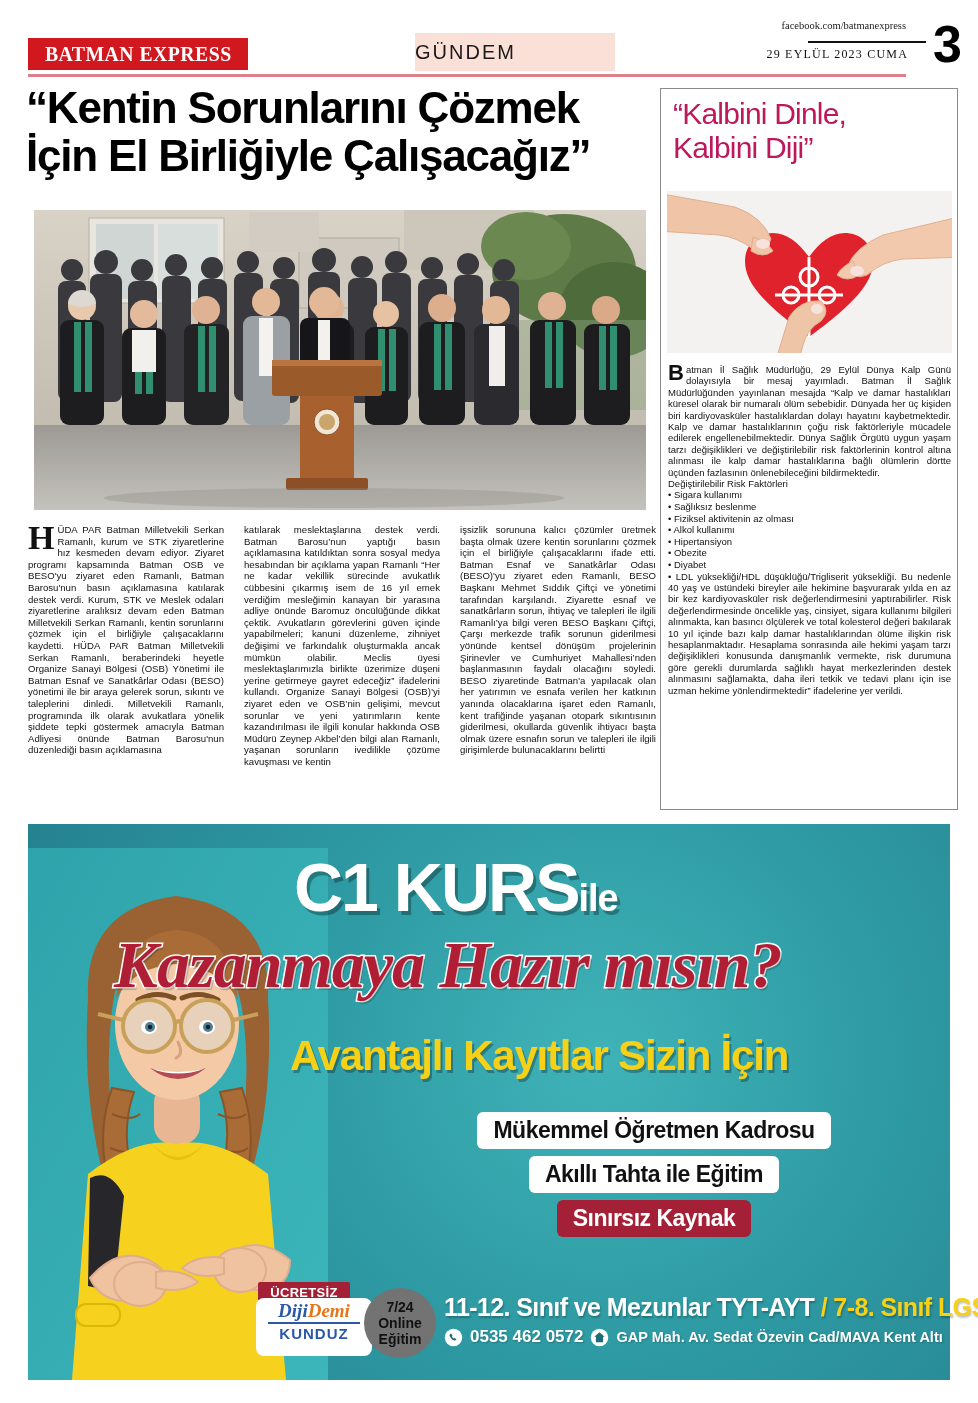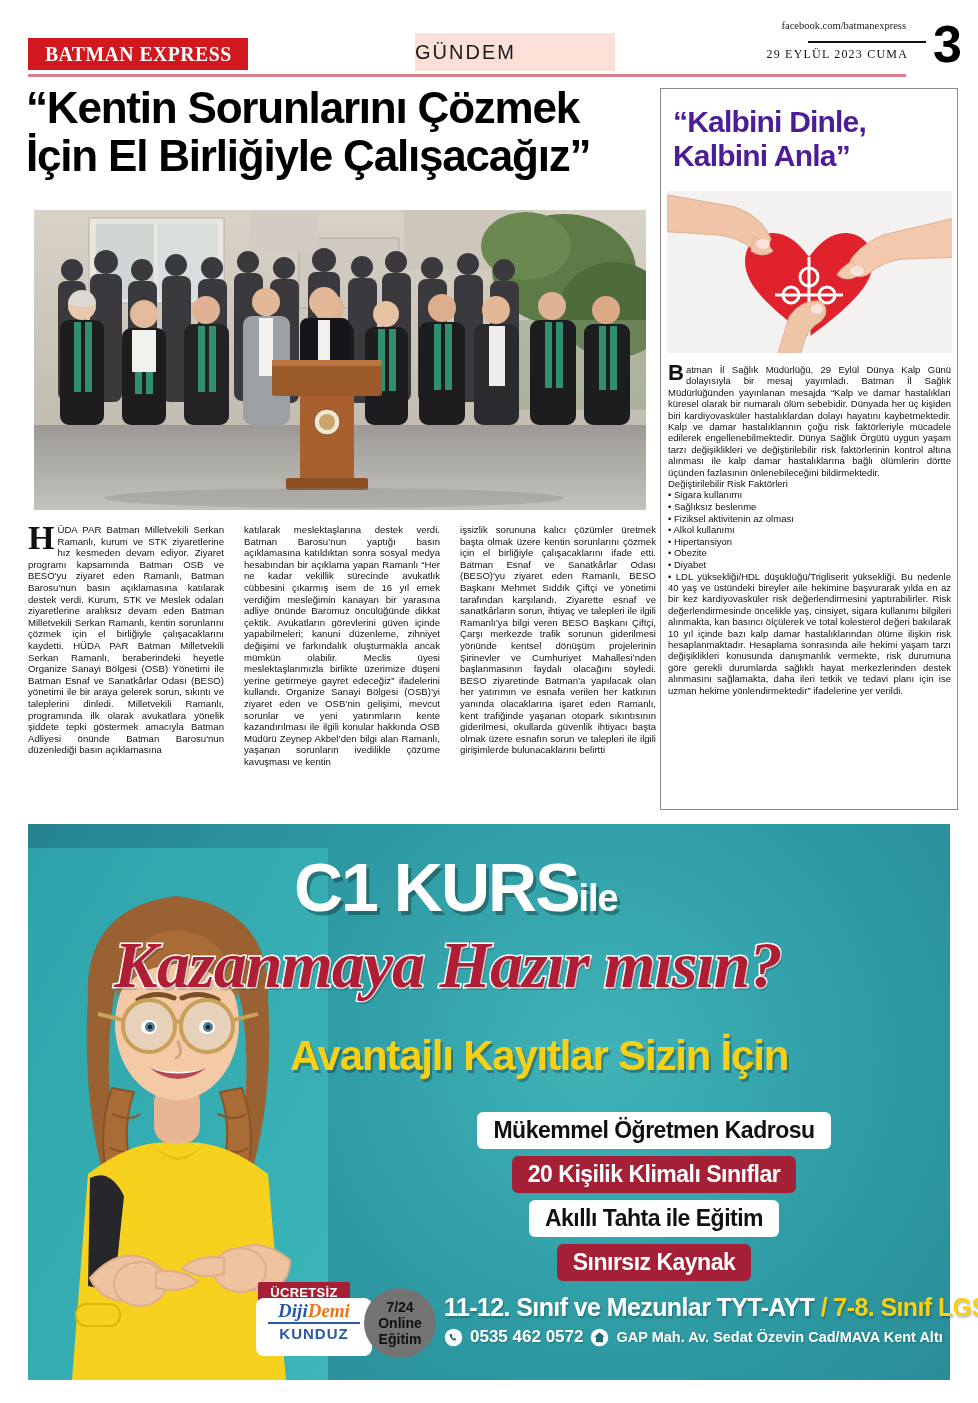--- a/index.html
+++ b/index.html
@@ -72,22 +72,22 @@
     float:left; font-size:34px; line-height:27px; font-weight:bold; padding-right:3px;
     font-family:"Liberation Serif", serif;
   }
 
   
   .right-box {
     position:absolute; left:660px; top:88px; width:298px; height:722px;
     border:1.5px solid #8a8a8a; background:#fff;
   }
   .rb-headline {
-    position:absolute; left:12px; top:16px; width:280px;
-    font-size:30px; line-height:34px; font-weight:bold; letter-spacing:-0.8px; color:#4c1d95;
+    position:absolute; left:12px; top:8px; width:280px;
+    font-size:30px; line-height:34px; font-weight:normal; letter-spacing:-0.8px; color:#be185d;
   }
   .rb-headline div { white-space:nowrap; }
   .rb-photo {
     position:absolute; left:6px; top:102px; width:285px; height:162px; overflow:hidden; background:#f2f0ee;
   }
   .rb-photo svg { display:block; width:100%; height:100%; }
   .rb-text {
     position:absolute; left:7px; top:275px; width:283px; height:450px;
   }
   .rb-text p {
@@ -352,21 +352,21 @@
       <p>katılarak meslektaşlarına destek verdi. Batman Barosu’nun yaptığı basın açıklamasına katıldıktan sonra sosyal medya hesabından bir açıklama yapan Ramanlı “Her ne kadar vekillik sürecinde avukatlık cübbesini çıkarmış isem de 16 yıl emek verdiğim mesleğimin kanayan bir yarasına adliye önünde Baromuz öncülüğünde dikkat çektik. Avukatların görevlerini güven içinde yapabilmeleri; kanuni düzenleme, zihniyet değişimi ve farkındalık oluşturmakla ancak mümkün olabilir. Meclis üyesi meslektaşlarımızla birlikte üzerimize düşeni yerine getirmeye gayret edeceğiz” ifadelerini kullandı. Organize Sanayi Bölgesi (OSB)’yi ziyaret eden ve OSB’nin gelişimi, mevcut sorunlar ve yeni yatırımların kente kazandırılması ile ilgili konular hakkında OSB Müdürü Zeynep Akbel’den bilgi alan Ramanlı, yaşanan sorunların ivedilikle çözüme kavuşması ve kentin</p>
     </div>
     <div class="col">
       <p>işsizlik sorununa kalıcı çözümler üretmek başta olmak üzere kentin sorunlarını çözmek için el birliğiyle çalışacaklarını ifade etti. Batman Esnaf ve Sanatkârlar Odası (BESO)'yu ziyaret eden Ramanlı, BESO Başkanı Mehmet Sıddık Çiftçi ve yönetimi tarafından karşılandı. Ziyarette esnaf ve sanatkârların sorun, ihtiyaç ve talepleri ile ilgili Ramanlı’ya bilgi veren BESO Başkanı Çiftçi, Çarşı merkezde trafik sorunun giderilmesi yönünde kentsel dönüşüm projelerinin Şirinevler ve Cumhuriyet Mahallesi’nden başlanmasının faydalı olacağını söyledi. BESO ziyaretinde Batman'a yapılacak olan her yatırımın ve esnafa verilen her katkının yanında olacaklarına işaret eden Ramanlı, kent trafiğinde yaşanan otopark sıkıntısının giderilmesi, okullarda güvenlik ihtiyacı başta olmak üzere esnafın sorun ve talepleri ile ilgili girişimlerde bulunacaklarını belirtti</p>
     </div>
   </div>
 
   <div class="right-box">
     <div class="rb-headline">
       <div>“Kalbini Dinle,</div>
-      <div>Kalbini Anla”</div>
+      <div>Kalbini Diji”</div>
     </div>
 
     <div class="rb-photo">
       <svg viewBox="0 0 285 162" preserveAspectRatio="none">
         <rect x="0" y="0" width="285" height="162" fill="#f4f2f0"></rect>
 
         <g>
           <path d="M142 146 C 96 112, 78 92, 78 70 C 78 52, 92 42, 106 42 C 120 42, 132 52, 142 66 C 152 52, 164 42, 178 42 C 192 42, 206 52, 206 70 C 206 92, 188 112, 142 146 Z" fill="#e0222c"></path>
           <path d="M142 66 L142 146" stroke="#ffffff" stroke-width="3" fill="none"></path>
           <path d="M108 104 L176 104" stroke="#ffffff" stroke-width="3" fill="none"></path>
@@ -489,21 +489,20 @@
     <div class="ad-c1">
       <span>C1 KURS</span><span class="ile">ile</span>
     </div>
 
     <div class="ad-script">Kazanmaya Hazır mısın?</div>
 
     <div class="ad-sub">Avantajlı Kayıtlar Sizin İçin</div>
 
     <div class="ad-feats">
       <div class="feat white">Mükemmel Öğretmen Kadrosu</div>
-      <div class="feat red">20 Kişilik Klimalı Sınıflar</div>
       <div class="feat white">Akıllı Tahta ile Eğitim</div>
       <div class="feat red">Sınırsız Kaynak</div>
     </div>
   </div>
 
   <div class="badge-free">ÜCRETSİZ</div>
 
   <div class="badge-kunduz">
     <div class="kz-1">
       <span class="b">Diji</span><span class="o">Demi</span>

